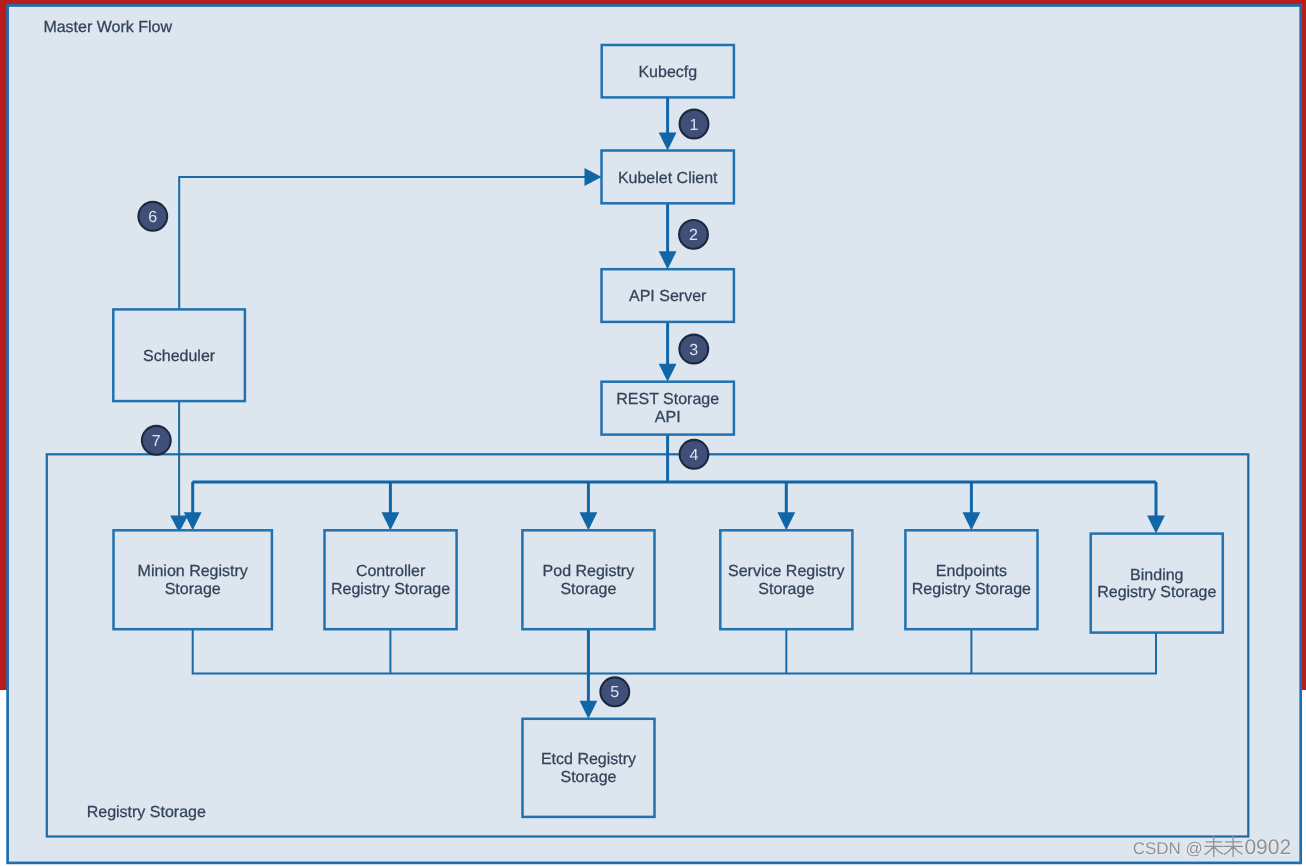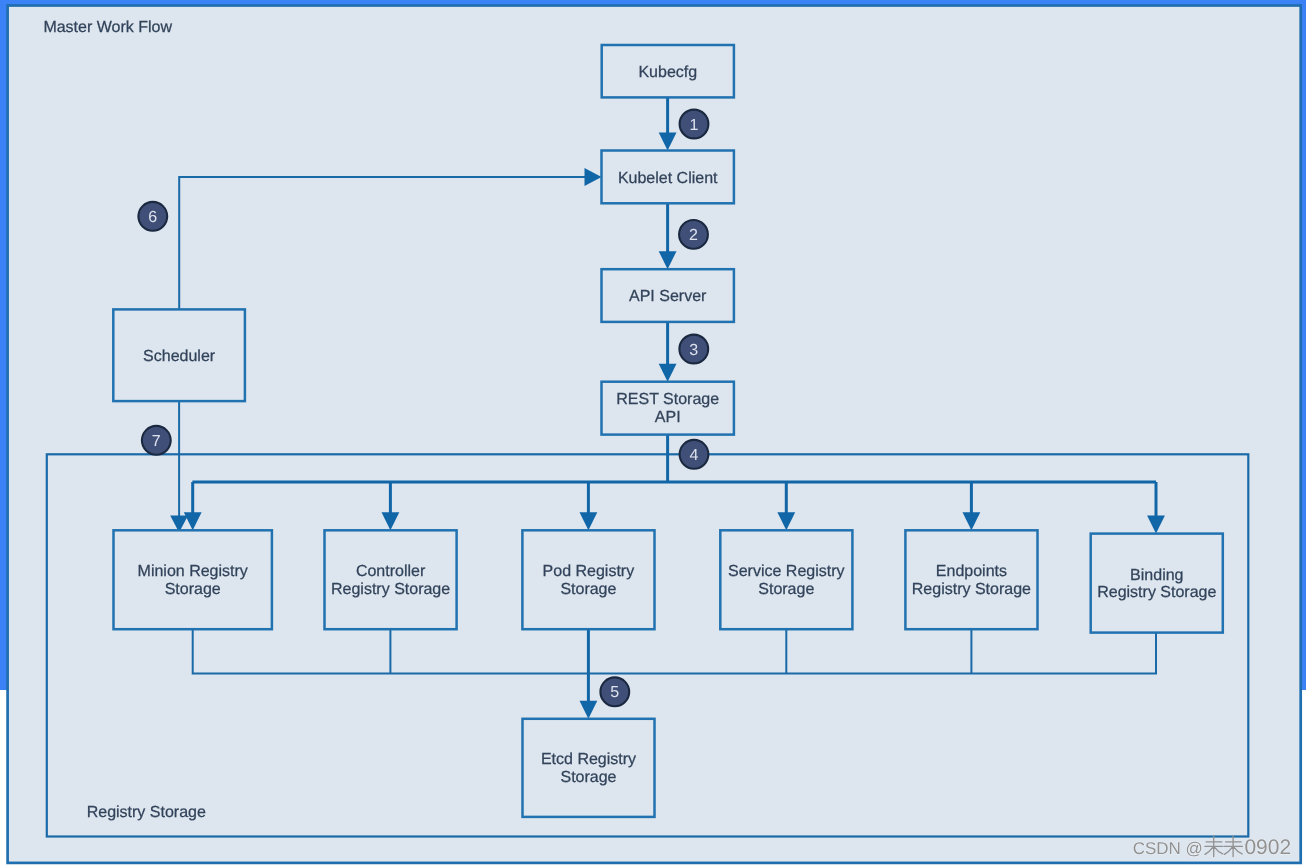--- a/index.html
+++ b/index.html
@@ -1,21 +1,21 @@
 <!DOCTYPE html>
 <html><head>
 <meta charset="utf-8">
 <title>Master Work Flow</title>
 <style>
   html,body{margin:0;padding:0;background:#ffffff;}
   *{text-rendering:geometricPrecision;}
   #stage{will-change:transform;}
   body{width:1306px;height:866px;overflow:hidden;
        font-family:"Liberation Sans",sans-serif;}
-  #stage{position:relative;width:1306px;height:690px;background:#3b82f6;}
+  #stage{position:relative;width:1306px;height:690px;background:#b91c1c;}
   #dia{position:absolute;left:0;top:0;display:block;}
   .nlabel{fill:#31435a;font-family:"Liberation Sans",sans-serif;font-size:16px;text-anchor:middle;stroke:#31435a;stroke-width:0.25;}
   .clabel{fill:#31435a;font-family:"Liberation Sans",sans-serif;font-size:16px;stroke:#31435a;stroke-width:0.25;}
   .bnum{fill:#dde1ec;font-family:"Liberation Sans",sans-serif;font-size:16px;text-anchor:middle;}
   .wm{fill:#919191;font-family:"Liberation Sans",sans-serif;font-size:17px;text-anchor:start;stroke:#eef2f7;stroke-width:1.0;paint-order:stroke fill;}
   .wm2{fill:#919191;font-family:"Liberation Sans",sans-serif;font-size:21px;text-anchor:start;stroke:#eef2f7;stroke-width:1.0;paint-order:stroke fill;}
   .wmglyph path{fill:none;stroke:#929292;stroke-width:1.35;stroke-linecap:round;}
   .nodebox{fill:#dde5ee;stroke:#2172b0;stroke-width:2.5;}
   
   .panel2{fill:none;stroke:#1a6aa8;stroke-width:2.2;}

